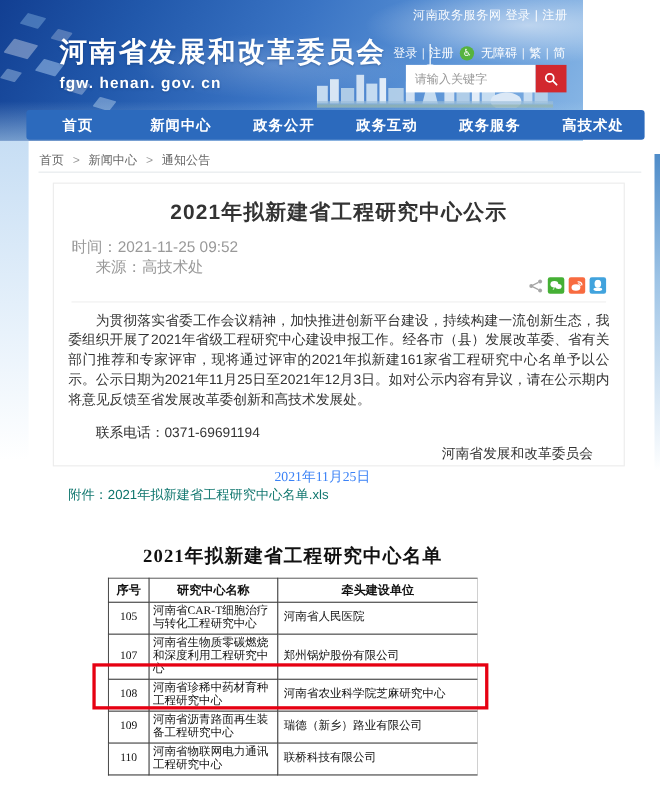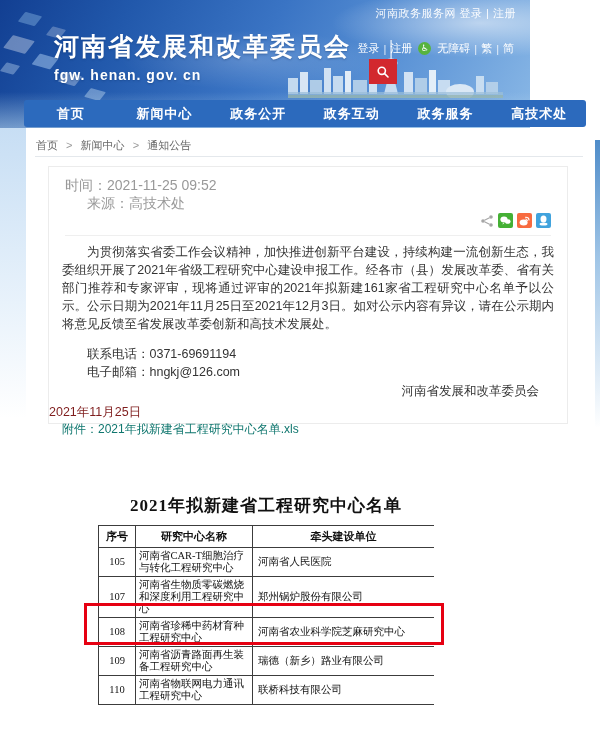--- a/index.html
+++ b/index.html
@@ -67,21 +67,21 @@
   .meta-row .src { margin-left:22px; }
   .meta-icons { margin-left:auto; display:flex; align-items:center; gap:4px; }
   .sq { width:15px; height:15px; border-radius:2px; display:flex; align-items:center; justify-content:center; cursor:pointer; }
   .sq.green { background:#45b035; } .sq.orange { background:#f86b40; } .sq.blue { background:#41a3dd; }
   .share-g { cursor:pointer; display:flex; align-items:center; }
   .meta-hr { margin:7px 16px 0 16px; border-top:1px solid #efefef; }
   .body-text { margin:7px 13px 12px 13px; font-size:12.5px; color:#333; line-height:18px;
     text-align:justify; text-indent:2em; }
   .contact { margin:0 13px; font-size:12.5px; color:#333; line-height:18px; text-indent:2em; }
   .sig-org { margin-top:2px; padding-right:28px; text-align:right; font-size:12.5px; color:#333; }
-  .sig-date { margin-top:4px; padding-right:30px; text-align:left; font-size:12.5px; color:#7f1d1d; }
+  .sig-date { margin-top:4px; padding-right:30px; text-align:center; font-size:12.5px; color:#3b82f6;font-family:Liberation Serif, serif; }
   .attach { padding-left:13px; font-size:12px; color:#0f766e; }
   .attach .file { cursor:pointer; }
 
   
   .tbl-wrap { position:absolute; left:98px; top:494px; width:336px;
     font-family:"Liberation Serif","DejaVu Serif",serif; }
   .tbl-title { text-align:center; font-size:17px; font-weight:bold; color:#111; letter-spacing:1px; }
   .tbl-clip { margin-top:8px; overflow:hidden; }
   table.centers { width:336px; border-collapse:collapse; table-layout:fixed; }
   .centers th, .centers td { border:1px solid #3c3c3c; color:#111; }
@@ -158,20 +158,21 @@
       <span class="lk">注册</span>
       <span class="access-ic">♿</span>
       <span class="lk">无障碍</span>
       <span class="dv">|</span>
       <span class="lk">繁</span>
       <span class="dv">|</span>
       <span class="lk">简</span>
     </div>
 
     <div class="search-bar">
+      <input class="search-input" placeholder="请输入关键字" style="">
       <button class="search-btn">
         <svg width="14" height="14" viewBox="0 0 14 14">
           <circle cx="5.8" cy="5.8" r="3.6" fill="none" stroke="#fff" stroke-width="1.6"></circle>
           <line x1="8.6" y1="8.6" x2="12" y2="12" stroke="#fff" stroke-width="1.6" stroke-linecap="round"></line>
         </svg>
       </button>
     </div>
   </div>
 
   <div class="nav">
@@ -189,20 +190,21 @@
   <div class="breadcrumb">
     <span class="bc">首页</span>
     <span class="sep">&gt;</span>
     <span class="bc">新闻中心</span>
     <span class="sep">&gt;</span>
     <span>通知公告</span>
   </div>
   <div class="crumb-line"></div>
 
   <div class="card">
+    <div class="a-title">2021年拟新建省工程研究中心公示</div>
     <div class="meta-row">
       <span>时间：2021-11-25 09:52</span>
       <span class="src">来源：高技术处</span>
       <span class="meta-icons">
         <span class="share-g">
           <svg width="14" height="14" viewBox="0 0 14 14">
             <circle cx="3" cy="7" r="1.8" fill="#a6a6a6"></circle>
               <circle cx="11" cy="3" r="1.8" fill="#a6a6a6"></circle>
               <circle cx="11" cy="11" r="1.8" fill="#a6a6a6"></circle>
             <line x1="4.5" y1="6.2" x2="9.5" y2="3.7" stroke="#a6a6a6" stroke-width="1.1"></line>
@@ -227,21 +229,20 @@
           <svg width="9" height="11" viewBox="0 0 9 11">
               <ellipse cx="4.5" cy="4" rx="3" ry="3.6" fill="#fff"></ellipse>
               <ellipse cx="4.5" cy="9" rx="4" ry="1.6" fill="#fff"></ellipse>
             </svg>
         </span>
       </span>
     </div>
     <div class="meta-hr"></div>
     <div class="body-text">为贯彻落实省委工作会议精神，加快推进创新平台建设，持续构建一流创新生态，我委组织开展了2021年省级工程研究中心建设申报工作。经各市（县）发展改革委、省有关部门推荐和专家评审，现将通过评审的2021年拟新建161家省工程研究中心名单予以公示。公示日期为2021年11月25日至2021年12月3日。如对公示内容有异议，请在公示期内将意见反馈至省发展改革委创新和高技术发展处。</div>
     <div class="contact">联系电话：0371-69691194</div>
-    <div class="contact">电子邮箱：hngkj@126.com</div>
     <div class="sig-org">河南省发展和改革委员会</div>
     <div class="sig-date">2021年11月25日</div>
     <div class="attach">
       <span>附件：</span><span class="file">2021年拟新建省工程研究中心名单.xls</span>
     </div>
   </div>
 
   <div class="tbl-wrap">
     <div class="tbl-title">2021年拟新建省工程研究中心名单</div>
     <div class="tbl-clip" style="height: 217px;">

